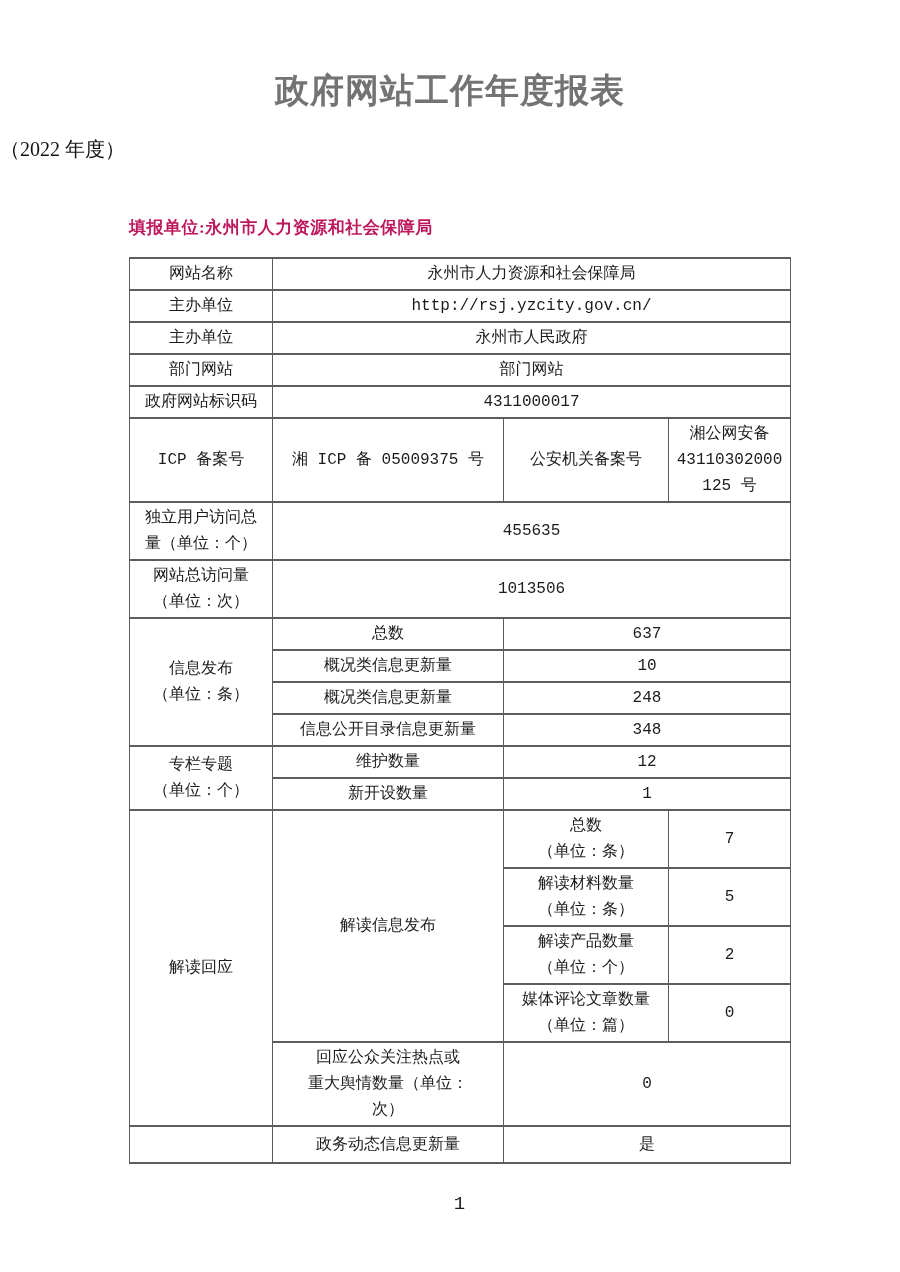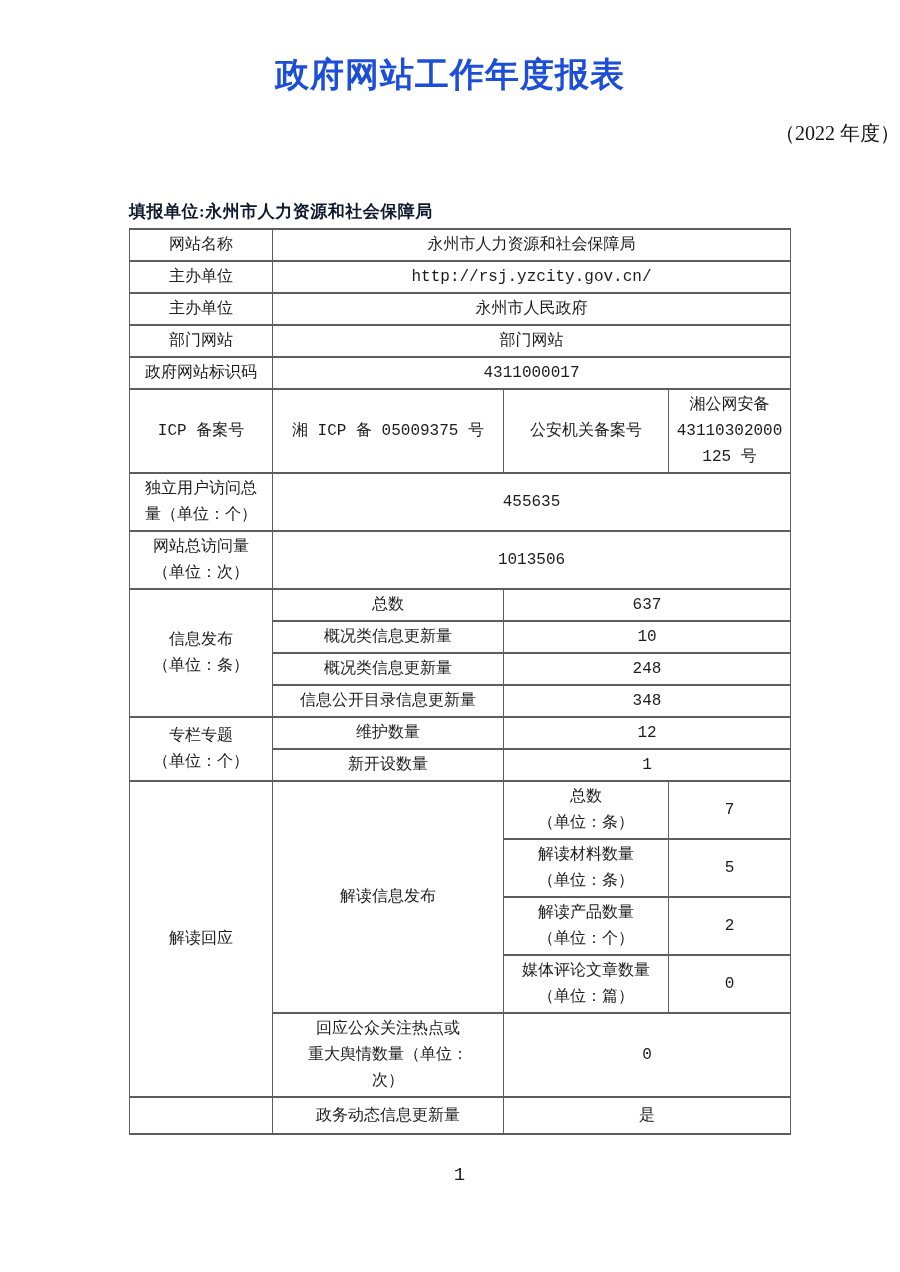--- a/index.html
+++ b/index.html
@@ -15,51 +15,51 @@
     overflow: hidden;
   }
   .page {
     position: relative;
     width: 900px;
     height: 1272px;
     background: #ffffff;
   }
   .doc-title {
     margin: 0;
-    padding-top: 52px;
+    padding-top: 68px;
     text-align: center;
     font-family: "Liberation Sans", "DejaVu Sans", sans-serif;
     font-weight: bold;
     font-size: 34px;
     line-height: 44px;
     letter-spacing: 1px;
-    color: #1d4ed8;
+    color: #737373;
   }
   .doc-subtitle {
     margin: 24px 0 0 0;
-    text-align: right;
+    text-align: left;
     font-size: 20px;
     line-height: 26px;
     color: #111111;
   }
   .content {
     width: 661px;
     margin-left: 129px;
   }
   .unit-line {
     margin-top: 54px;
     font-weight: bold;
     font-size: 17px;
     line-height: 24px;
     letter-spacing: 0.5px;
-    color: #0f172a;
+    color: #be185d;
     font-family: "Liberation Serif", "DejaVu Serif", serif;
   }
   table.report {
-    margin-top: 4px;
+    margin-top: 17px;
     width: 661px;
     border-collapse: collapse;
     table-layout: fixed;
     font-family: "Liberation Mono", "DejaVu Sans Mono", monospace;
     font-size: 16px;
     color: #1c1c1c;
   }
   table.report td {
     border: 1px solid #5d5d5d;
     border-top-width: 2px;

